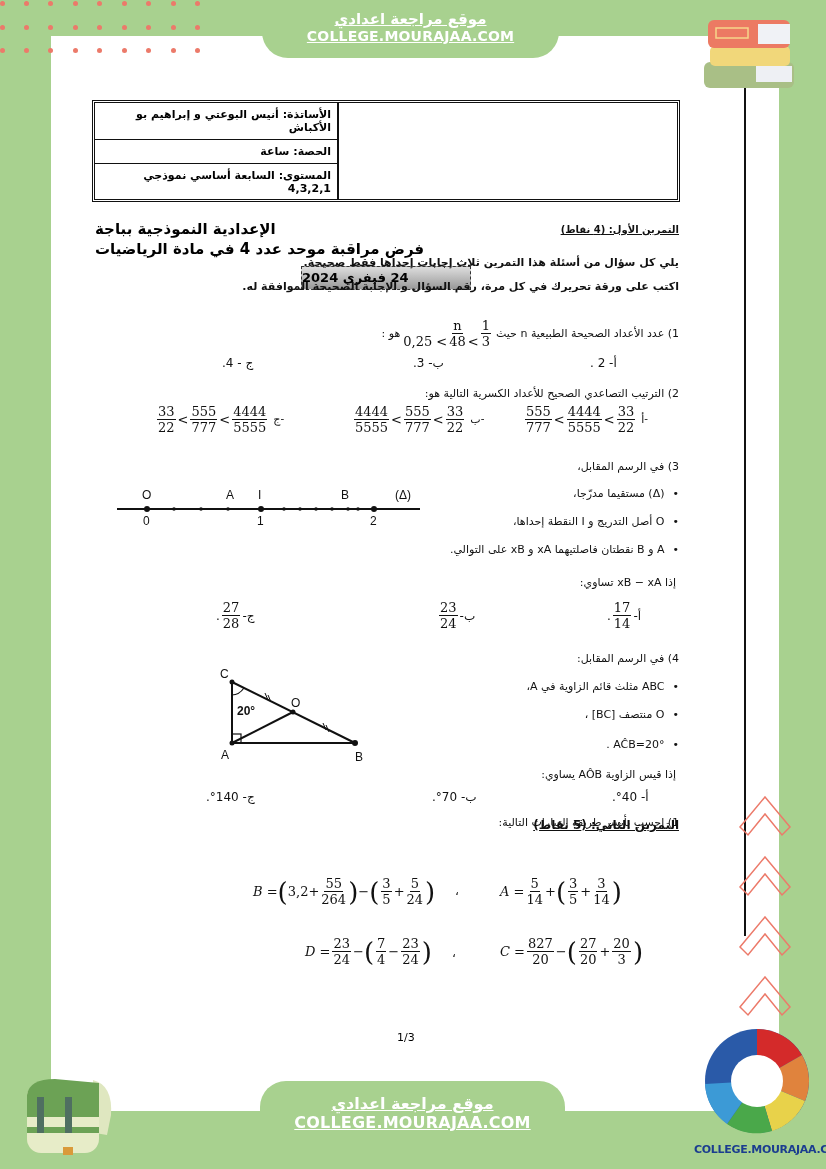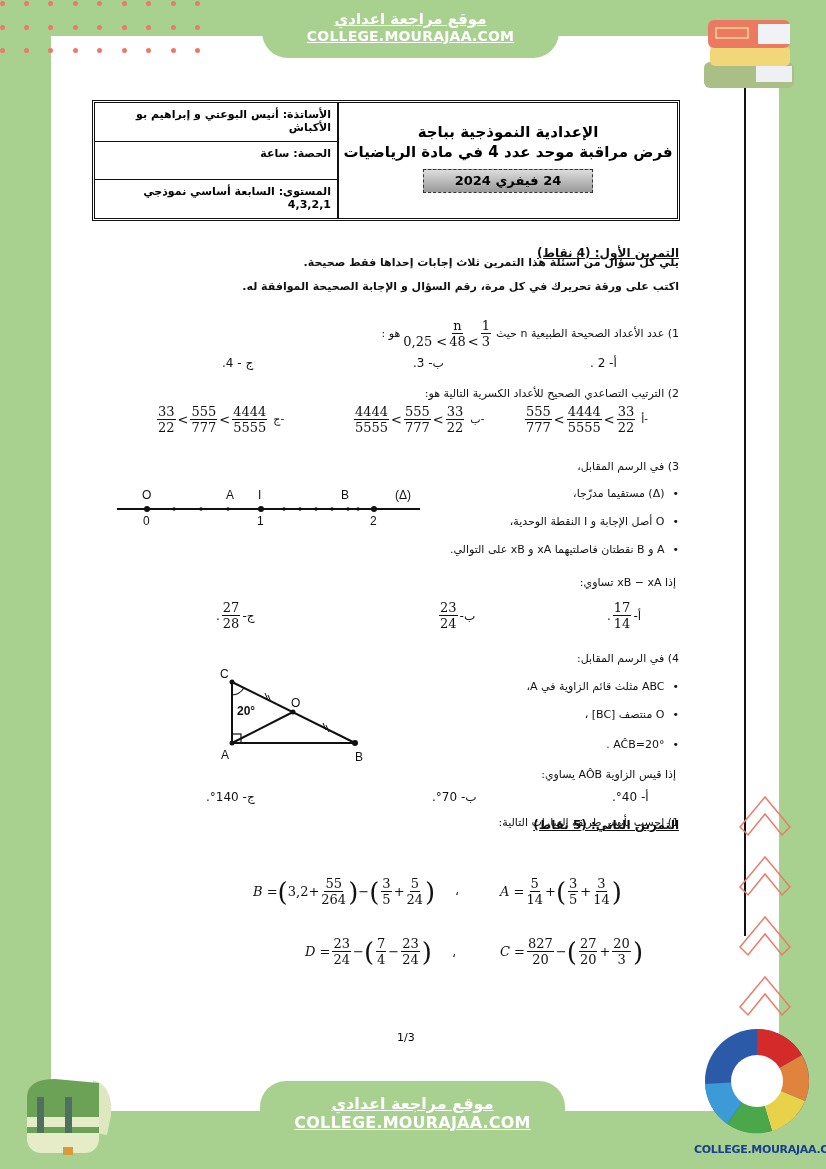--- a/index.html
+++ b/index.html
@@ -8,25 +8,25 @@
   .page{position:absolute;left:51px;top:36px;width:728px;height:1075px;background:#fff;}
   .dots{position:absolute;left:0;top:0;width:210px;height:55px;}
   .dot{position:absolute;width:5px;height:5px;border-radius:50%;background:#ec7a6a;}
   .tab-top{position:absolute;left:262px;top:0;width:297px;height:58px;background:#a8d18f;border-radius:0 0 26px 26px;text-align:center;color:#fff;font-weight:bold;}
   .tab-bot{position:absolute;left:260px;top:1081px;width:305px;height:88px;background:#a8d18f;border-radius:26px 26px 0 0;text-align:center;color:#fff;font-weight:bold;}
   .tab-top .ar,.tab-bot .ar{font-size:15px;text-decoration:underline;line-height:18px;padding-top:10px;display:block;}
   .tab-bot .ar{padding-top:14px;font-size:16px;}
   .tab-top .en,.tab-bot .en{font-size:14px;text-decoration:underline;letter-spacing:0.2px;display:block;}
   .tab-bot .en{font-size:16px;}
   .rightline{position:absolute;left:744px;top:36px;width:2px;height:900px;background:#111;}
-  .hdr{position:absolute;left:92px;top:100px;width:588px;height:121px;border:3px double #111;display:flex;direction:ltr;}
+  .hdr{position:absolute;left:92px;top:100px;width:588px;height:102px;border:3px double #111;display:flex;direction:ltr;flex-direction:column;}
   .hdr-left{width:244px;border-right:2px solid #111;display:flex;flex-direction:column;}
   .hdr-left div{flex:1;border-bottom:1px solid #111;font-size:11px;font-weight:bold;direction:rtl;padding:5px 6px;}
   .hdr-left div:last-child{border-bottom:none;}
-  .hdr-right{flex:1;text-align:center;direction:rtl;padding-top:20px;}
+  .hdr-right{flex:1;text-align:left;direction:rtl;padding-top:20px;}
   .hdr-right .t1{font-size:15px;font-weight:bold;}
   .hdr-right .t2{font-size:15px;font-weight:bold;margin-top:2px;}
   .date-box{margin:8px auto 0;width:170px;height:24px;border:1px dashed #333;background:linear-gradient(#ddd,#999);font-size:13px;font-weight:bold;line-height:22px;}
   .rtl{direction:rtl;position:absolute;right:147px;font-size:11px;color:#111;white-space:nowrap;}
   .b{font-weight:bold;}
   .u{text-decoration:underline;}
   .abs{position:absolute;font-size:12px;color:#111;white-space:nowrap;}
   .frac{display:inline-flex;flex-direction:column;align-items:center;vertical-align:middle;font-family:"DejaVu Serif",serif;font-size:13px;line-height:15px;margin:0 2px;}
   .frac span:first-child{border-bottom:1px solid #111;padding:0 1px;}
   .math{font-family:"DejaVu Serif",serif;font-size:13px;direction:ltr;}
@@ -94,21 +94,21 @@
     <div>الحصة: ساعة</div>
     <div>المستوى: السابعة أساسي نموذجي 4,3,2,1</div>
   </div>
   <div class="hdr-right">
     <div class="t1">الإعدادية النموذجية بباجة</div>
     <div class="t2">فرض مراقبة موحد عدد 4 في مادة الرياضيات</div>
     <div class="date-box">24 فيفري 2024</div>
   </div>
 </div>
 
-<div class="rtl b u" style="top:246px;font-size:12px">التمرين الأول: (4 نقاط)</div>
+<div class="rtl b u" style="top:224px;font-size:10px">التمرين الأول: (4 نقاط)</div>
 <div class="rtl b" style="top:256px">يلي كل سؤال من أسئلة هذا التمرين ثلاث إجابات إحداها فقط صحيحة.</div>
 <div class="rtl b" style="top:280px">اكتب على ورقة تحريرك في كل مرة، رقم السؤال و الإجابة الصحيحة الموافقة له.</div>
 
 <div class="rtl" style="top:318px;display:flex;align-items:center;gap:3px">
   <span>1) عدد الأعداد الصحيحة الطبيعية n حيث</span>
   <span class="math" style="display:flex;align-items:flex-end;direction:ltr">
     <span>0,25 &lt;</span>
     <span class="frac">
         <span>n</span>
         <span>48</span>
@@ -167,21 +167,21 @@
     </span>&lt;
   <span class="frac">
       <span>4444</span>
       <span>5555</span>
     </span>
   <span style="font-size:11px;margin-left:4px">ج-</span>
 </div>
 
 <div class="rtl" style="top:460px">3) في الرسم المقابل،</div>
 <div class="rtl bullet" style="top:487px">(Δ) مستقيما مدرّجا،</div>
-<div class="rtl bullet" style="top:515px">O أصل الإجابة و I النقطة الوحدية،</div>
+<div class="rtl bullet" style="top:515px">O أصل التدريج و I النقطة إحداها،</div>
 <div class="rtl bullet" style="top:543px">A و B نقطتان فاصلتيهما xA و xB على التوالي.</div>
 
 <svg style="position:absolute;left:115px;top:485px" width="310" height="45">
   <line x1="2" y1="24" x2="305" y2="24" stroke="#111" stroke-width="2"></line>
   <g fill="#111">
     <circle cx="32" cy="24" r="3"></circle>
       <circle cx="59" cy="24" r="1.8"></circle>
       <circle cx="86" cy="24" r="1.8"></circle>
       <circle cx="113" cy="24" r="1.8"></circle>
     <circle cx="146" cy="24" r="3"></circle>

